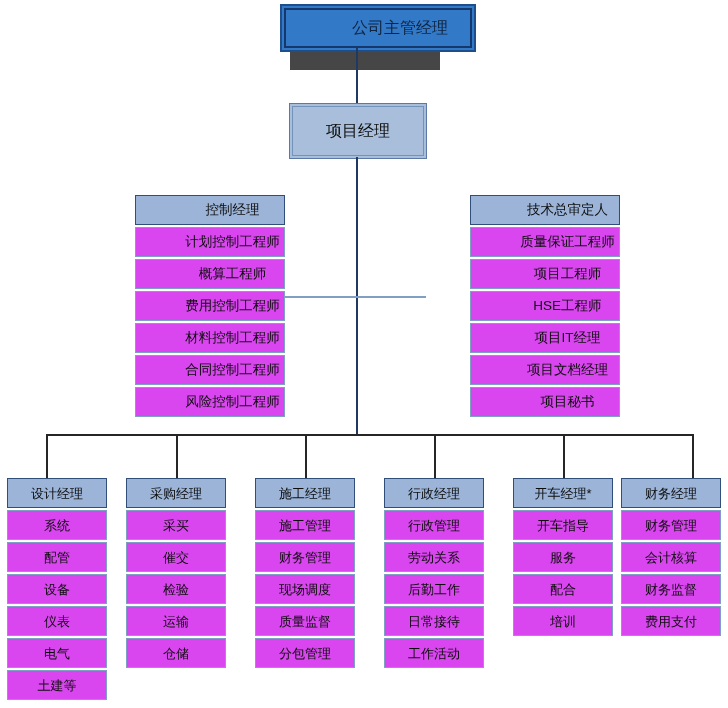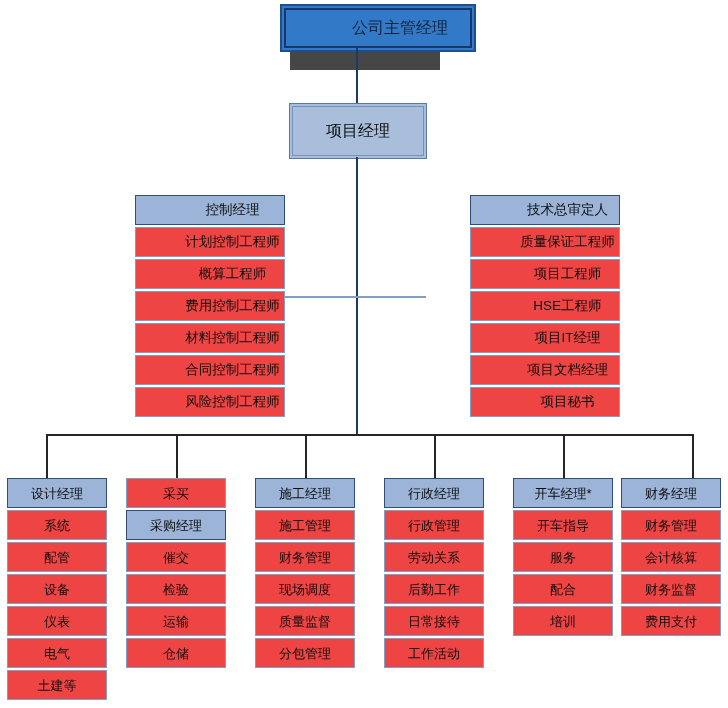--- a/index.html
+++ b/index.html
@@ -72,21 +72,21 @@
     font-size: 16px;
   }
 
   
   .group {
     position: absolute;
   }
   .cell {
     box-sizing: border-box;
     border: 1px solid #7f9fc4;
-    background: #ef4444;
+    background: #d946ef;
     display: flex;
     align-items: center;
     justify-content: center;
     font-size: 13px;
     line-height: 1;
     margin-bottom: 2px;
   }
   .cell.head {
     background: #9bb4d8;
     border: 1px solid #2f4f7a;
@@ -194,26 +194,26 @@
       </div>
     <div class="cell">
         <span>电气</span>
       </div>
     <div class="cell">
         <span>土建等</span>
       </div>
   </div>
 
   <div class="group leaf" style="left:126px; top:478px;">
+    <div class="cell head">
+        <span>采购经理</span>
+      </div>
     <div class="cell">
         <span>采买</span>
       </div>
-    <div class="cell head">
-        <span>采购经理</span>
-      </div>
     <div class="cell">
         <span>催交</span>
       </div>
     <div class="cell">
         <span>检验</span>
       </div>
     <div class="cell">
         <span>运输</span>
       </div>
     <div class="cell">

